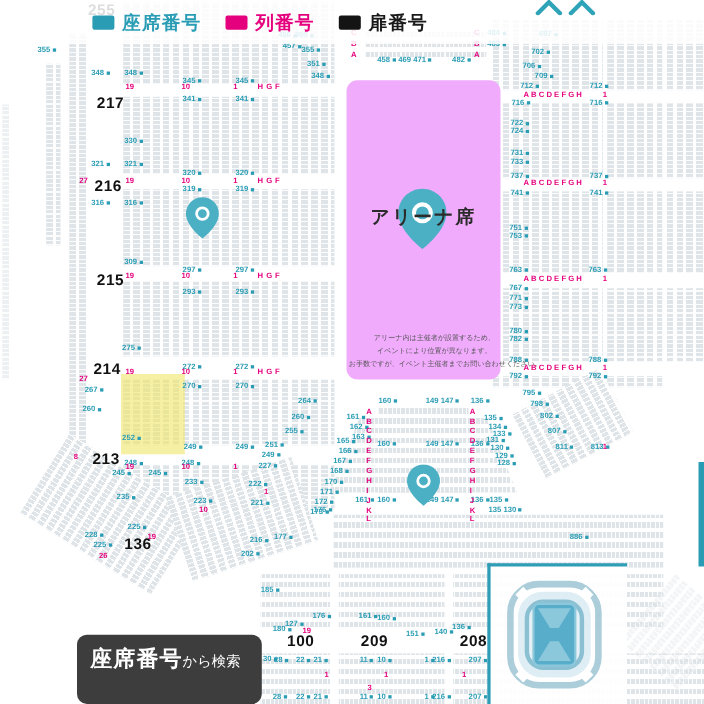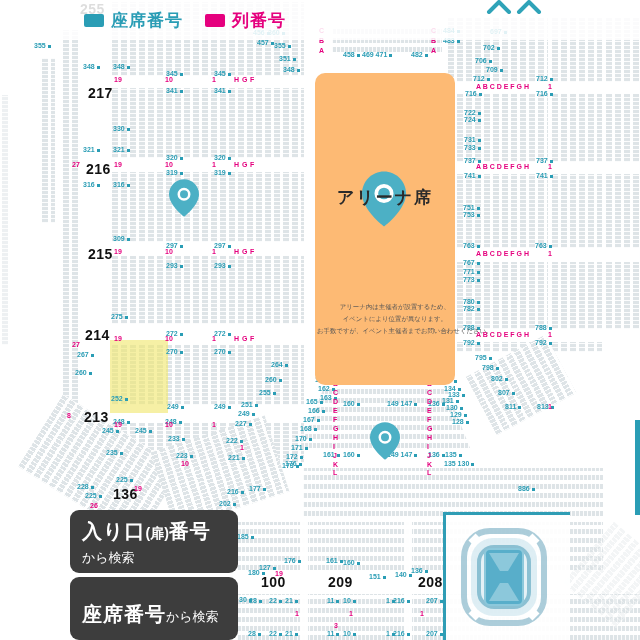--- a/index.html
+++ b/index.html
@@ -24,21 +24,21 @@
   .num::after{content:"";display:inline-block;width:3px;height:3px;background:#2a9db5;margin-left:2px;vertical-align:middle;}
   .row{font-size:7px;font-weight:bold;color:#e5007e;z-index:5;}
   
   #yellow{position:absolute;left:110px;top:340px;width:58px;height:73px;
           background:rgba(240,230,110,.62);z-index:4;}
   
   #door-strip{position:absolute;left:635px;top:420px;width:5px;height:95px;background:#2a9db5;z-index:4;}
   
   .pin{position:absolute;z-index:7;}
   
-  #arena{position:absolute;left:315px;top:73px;width:140px;height:312px;background:#fdba74;
+  #arena{position:absolute;left:315px;top:73px;width:140px;height:272px;background:#f0abfc;
          border-radius:10px;z-index:6;}
   #arena .title{position:absolute;left:0;top:113px;width:100%;text-align:center;
          font-size:17px;font-weight:bold;color:#2b2b2b;letter-spacing:2px;z-index:2;}
   #arena .pin{left:47px;top:98px;z-index:1;}
   #arena .notes{position:absolute;left:2px;top:228px;width:139%;transform:scale(.8);
          transform-origin:0 0;text-align:center;font-size:8px;color:#555;line-height:1.9;}
   #arena .notes div{white-space:nowrap;}
   
   #legendbar{position:absolute;left:0;top:0;width:640px;height:40px;
         background:rgba(255,255,255,.86);z-index:10;display:flex;align-items:center;}
@@ -51,21 +51,21 @@
   #collapse{position:absolute;left:486px;top:0;z-index:11;}
   
   .searchbtn{position:absolute;left:70px;width:168px;background:#3d3d3d;border-radius:9px;
         color:#fff;z-index:12;box-sizing:border-box;padding:8px 12px;}
   #btn-entrance{top:510px;height:63px;}
   #btn-seat{top:577px;height:63px;}
   .bt-big{font-size:20px;font-weight:bold;letter-spacing:1px;}
   .bt-mid{font-size:14px;font-weight:bold;}
   .bt-small{font-size:13px;}
   #btn-entrance .line2{margin-top:4px;}
-  #btn-seat .inner{margin-top:16px;}
+  #btn-seat .inner{margin-top:0;}
   
   #minimap{position:absolute;left:443px;top:512px;width:127px;height:128px;
         background:rgba(255,255,255,.92);border-left:3px solid #2f9db5;border-top:3px solid #2f9db5;
         z-index:12;box-sizing:border-box;}
 </style>
 </head>
 <body>
 
 <div id="stage">
 
@@ -388,32 +388,32 @@
 
   <div id="legendbar">
     <div class="item">
       <span class="sw sw-seat"></span>
       <span class="lg lg-seat">座席番号</span>
     </div>
     <div class="item">
       <span class="sw sw-row"></span>
       <span class="lg lg-row">列番号</span>
     </div>
+    <div class="item">
+      <span class="sw sw-door"></span>
+      <span class="lg lg-door">扉番号</span>
+    </div>
   </div>
   <div id="collapse">
     <svg width="56" height="14" viewBox="0 0 56 14">
       <polyline points="3,12 13,2 23,12" fill="none" stroke="#2fa3b8" stroke-width="4" stroke-linecap="round" stroke-linejoin="round"></polyline>
       <polyline points="33,12 43,2 53,12" fill="none" stroke="#2fa3b8" stroke-width="4" stroke-linecap="round" stroke-linejoin="round"></polyline>
     </svg>
   </div>
 
-  <div id="btn-entrance" class="searchbtn">
-    <div class="line1"><span class="bt-big">入り口</span><span class="bt-mid">(扉)</span><span class="bt-big">番号</span></div>
-    <div class="line2 bt-small">から検索</div>
-  </div>
   <div id="btn-seat" class="searchbtn">
     <div class="inner"><span class="bt-big">座席番号</span><span class="bt-small">から検索</span></div>
   </div>
 
   <div id="minimap">
     <svg width="121" height="122" viewBox="0 0 121 122">
       <g transform="translate(58,62)">
         <rect x="-40" y="-46" width="80" height="92" rx="26" fill="none" stroke="#74abc2" stroke-width="6" opacity=".6"></rect>
         <g fill="#fff">
           <rect x="-34" y="-40" width="14" height="10" transform="rotate(45 -27 -35)"></rect>

